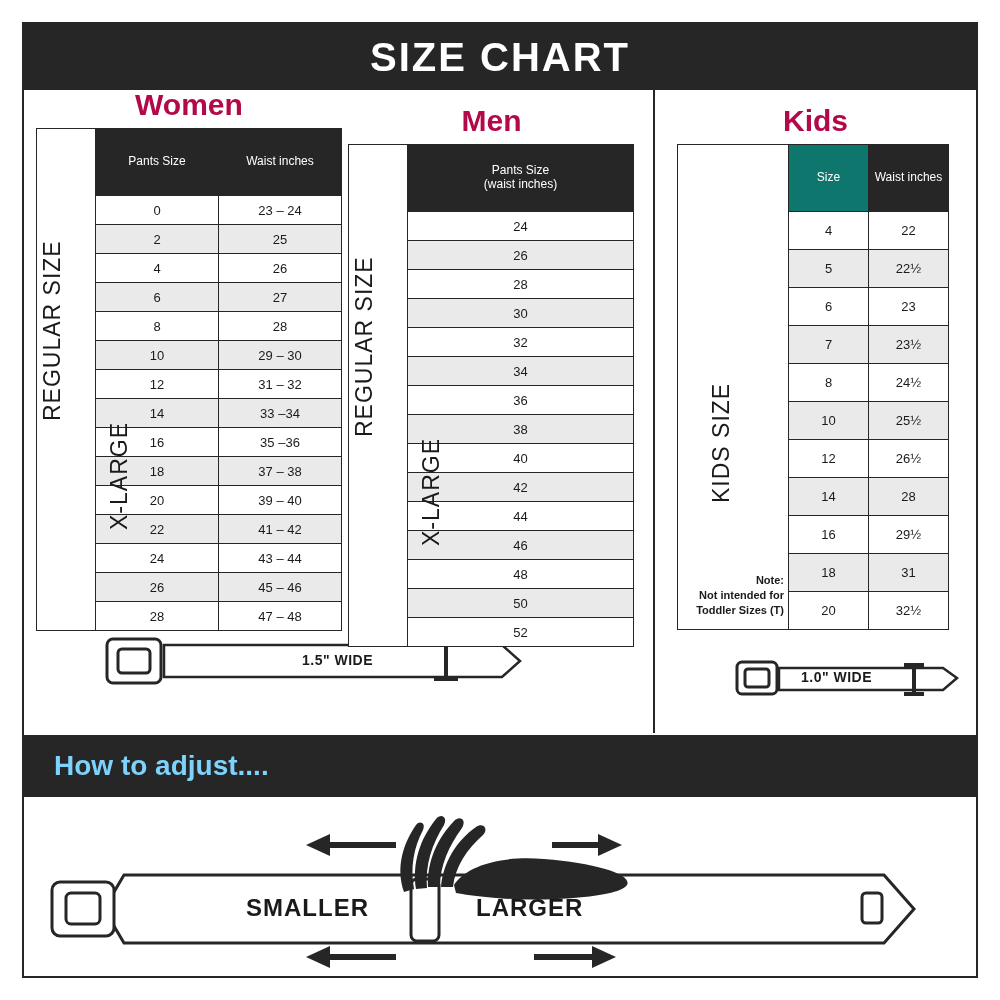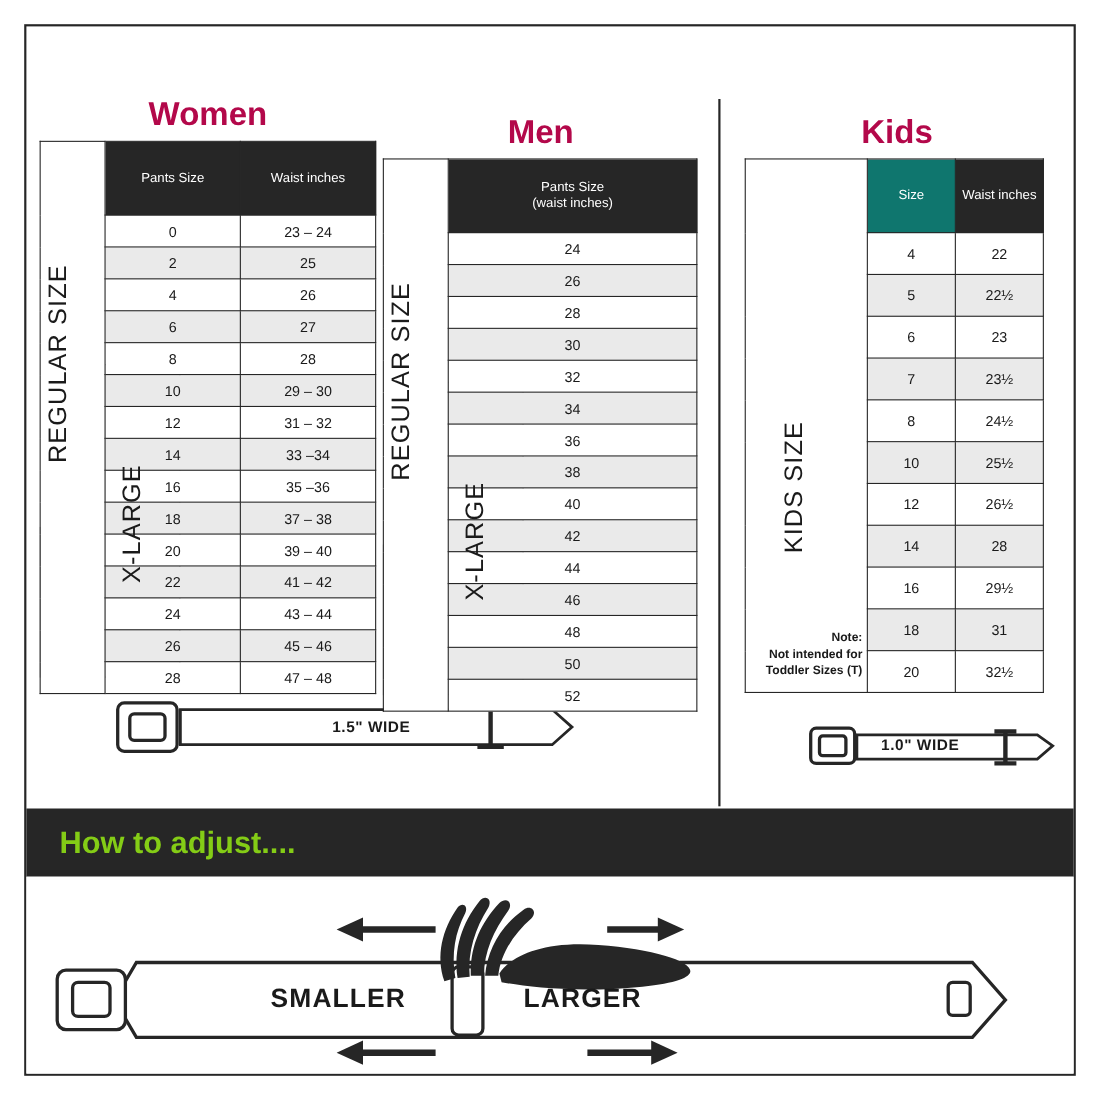--- a/index.html
+++ b/index.html
@@ -85,21 +85,21 @@
     font-weight: bold;
     letter-spacing: 0.5px;
   }
 
   
   .howto-bar {
     position: absolute;
     left: 24px; top: 735px;
     width: 952px; height: 62px;
     background: #262626;
-    color: #84cc16;
+    color: #7dd3fc;
     display: flex;
     align-items: center;
     padding-left: 30px;
     box-sizing: border-box;
   }
   .howto-bar span {
     font-size: 28px;
     font-weight: bold;
   }
   .howto-area {
@@ -126,20 +126,23 @@
     width: 2px;
     background: #262626;
   }
 </style>
 </head>
 <body>
 
 <div class="page">
   <div class="outer-border"></div>
 
+  <div class="title-bar">
+    <span class="title-text">SIZE CHART</span>
+  </div>
 
   <div class="divider-v" style="left:653px; top:90px; height:643px;"></div>
 
   <div style="position:absolute; left:24px; top:76px; width:629px; height:641px;">
     <div class="col-head" style="width:330px;">Women</div>
 
     <div style="position:absolute; left:70px; top:255px; width:70px; height:285px; background:#bfbfbf; border:1px solid #262626; box-sizing:border-box;"></div>
 
     <div style="position:absolute; left:12px; top:120px; width:58px; height:420px; background:#ffffff;"></div>
     <div style="position:absolute; left:12px; top:403px; width:58px; height:137px; background:#bfbfbf;"></div>

